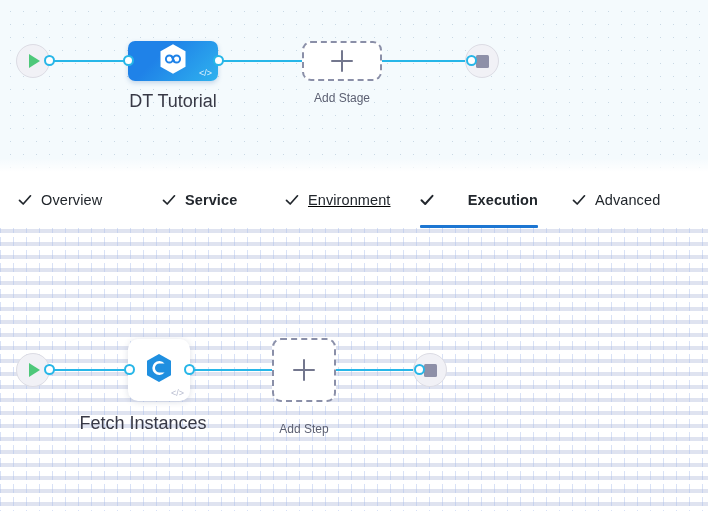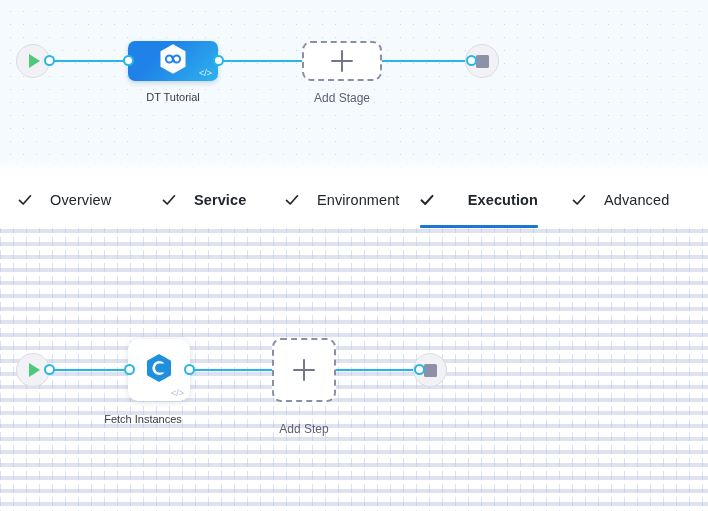--- a/index.html
+++ b/index.html
@@ -45,21 +45,21 @@
     width: 708px;
     height: 56px;
     background: #ffffff;
     display: flex;
     align-items: center;
     box-sizing: border-box;
   }
   .tab {
     display: flex;
     align-items: center;
-    gap: 18px;
+    gap: 9px;
     height: 56px;
     position: relative;
     cursor: pointer;
     box-sizing: border-box;
   }
   .tab .tick {
     display: inline-block;
     width: 14px;
     height: 14px;
     flex: none;
@@ -79,21 +79,21 @@
     height: 3px;
     background: #1d76d2;
     border-radius: 1px;
     display: none;
   }
   .tab.active .underline { display: block; }
 
   
   #tab-overview    { position:absolute; left: 18px;  }
   #tab-service     { position:absolute; left: 162px; font-weight: bold; }
-  #tab-environment { position:absolute; left: 285px; }
+  #tab-environment { position:absolute; left: 285px; text-decoration: underline; }
   #tab-execution   { position:absolute; left: 420px; width: 118px; justify-content:space-between; }
   #tab-advanced    { position:absolute; left: 572px; }
 
   
   .step-canvas {
     position: absolute;
     left: 0; top: 228px;
     width: 708px;
     height: 283px;
     background-color: #ffffff;
@@ -180,21 +180,21 @@
   .stage-node .code-glyph {
     position: absolute;
     right: 6px; bottom: 3px;
     font-size: 9px;
     line-height: 1;
     color: rgba(255,255,255,0.85);
     font-family: "Liberation Sans", sans-serif;
   }
   .node-label {
     position: absolute;
-    font-size: 11px;
+    font-size: 18px;
     color: #383946;
     white-space: nowrap;
     text-align: center;
   }
 
   
   .add-box {
     position: absolute;
     border: 2px dashed #8a8fa8;
     border-radius: 9px;

